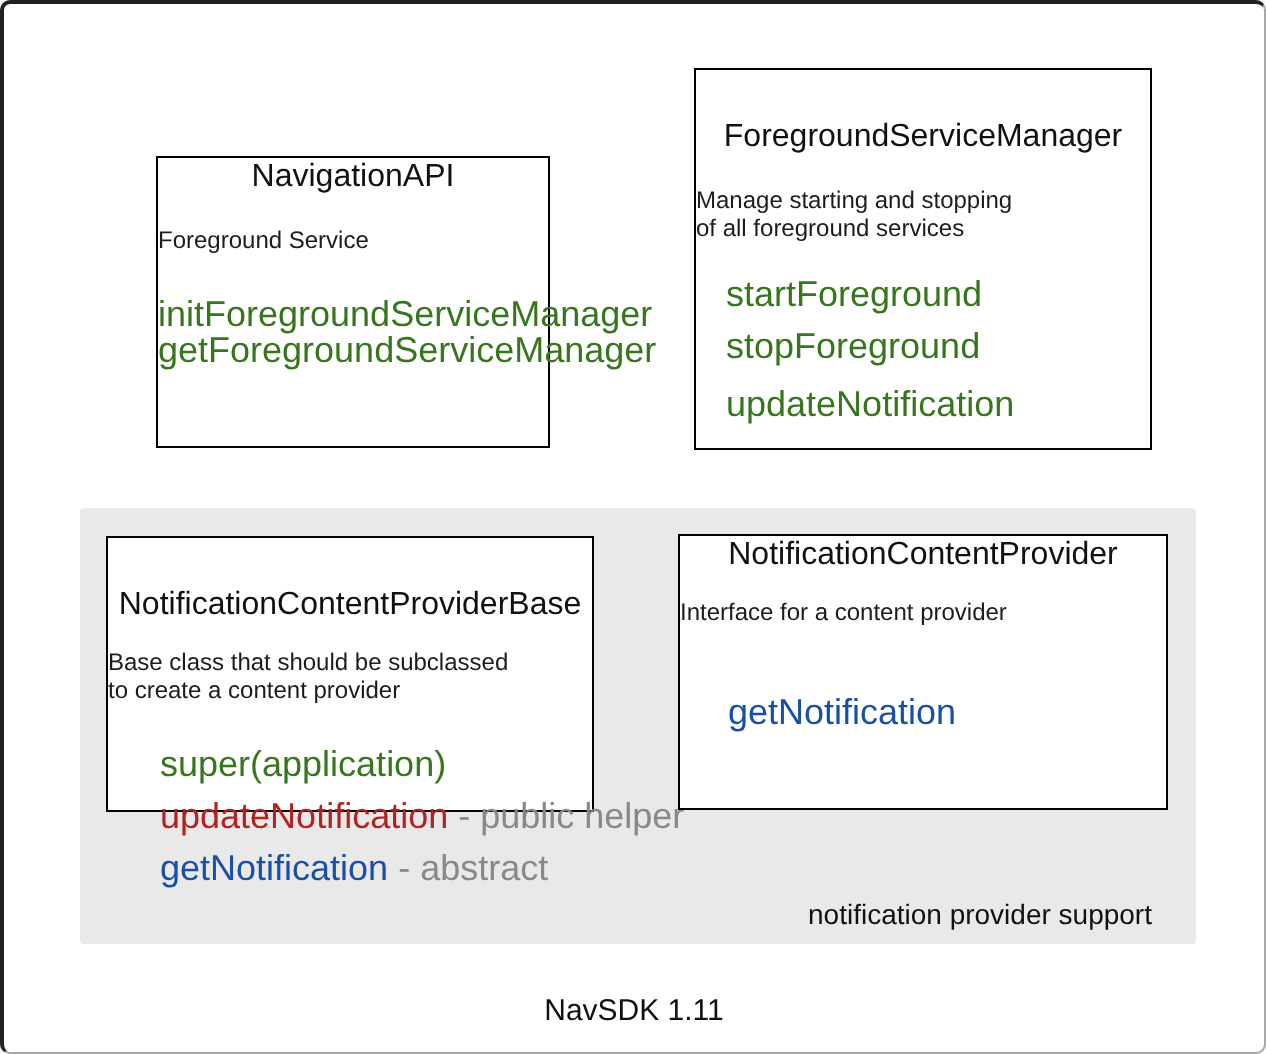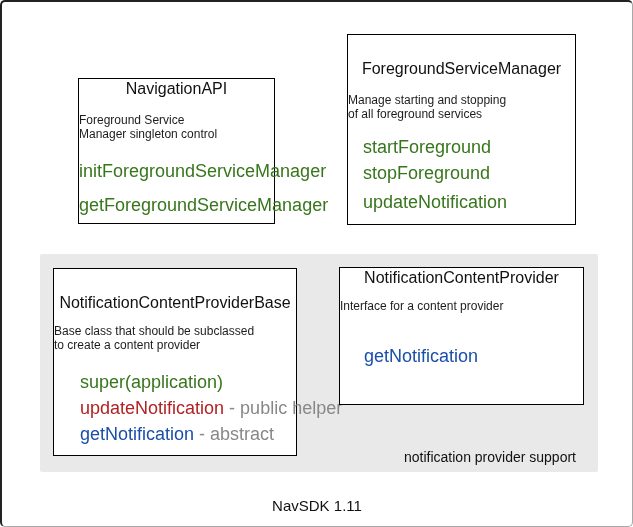--- a/index.html
+++ b/index.html
@@ -57,32 +57,32 @@
   .m-green  { color: var(--green, #38761d); margin-top: 32px; }
   .m-red    { color: var(--red, #b22222); }
   .m-blue   { color: var(--blue, #1a4fa8); }
   .m-suffix { color: var(--muted, #888888); }
 
   
   .b1 { left: 76px; top: 76px; width: 197px; height: 146px; padding-top: 0; }
   .b1 .box-desc { margin-top: 14px; }
   .b1 .method { text-align: center; }
   .b1 .method.first { margin-top: 24px; }
-  .b1 .method.next  { margin-top: 21px; text-align: right; }
+  .b1 .method.next  { margin-top: 5px; text-align: right; }
 
   
   .b2 { left: 345px; top: 32px; width: 229px; height: 191px; padding-top: 24px; }
   .b2 .box-desc { margin-top: 14px; }
   .b2 .method { margin-left: 15px; }
   .b2 .method.first { margin-top: 20px; }
   .b2 .method.next  { margin-top: 13px; }
   .b2 .method.next2 { margin-top: 16px; }
 
   
-  .b3 { left: 51px; top: 266px; width: 244px; height: 188px; padding-top: 24px; }
+  .b3 { left: 51px; top: 266px; width: 244px; height: 138px; padding-top: 24px; }
   .b3 .box-desc { margin-top: 11px; }
   .b3 .method { margin-left: 26px; }
   .b3 .method.first { margin-top: 24px; }
   .b3 .method.next  { margin-top: 13px; }
 
   
   .b4 { left: 337px; top: 265px; width: 245px; height: 138px; }
   .b4 .box-desc { margin-top: 11px; }
   .b4 .method { margin-left: 24px; margin-top: 37px; }
 
@@ -101,21 +101,20 @@
 <div class="frame">
 
   <div class="panel">
     <div class="panel-caption">notification provider support</div>
   </div>
 
   <div class="box b1">
     <div class="box-title">NavigationAPI</div>
     <div class="box-desc">
       <div>Foreground Service</div>
-      <div>Manager singleton control</div>
     </div>
     <div class="method first m-green">initForegroundServiceManager</div>
     <div class="method next m-green">getForegroundServiceManager</div>
   </div>
 
   <div class="box b2">
     <div class="box-title">ForegroundServiceManager</div>
     <div class="box-desc">
       <div>Manage starting and stopping</div>
       <div>of all foreground services</div>

